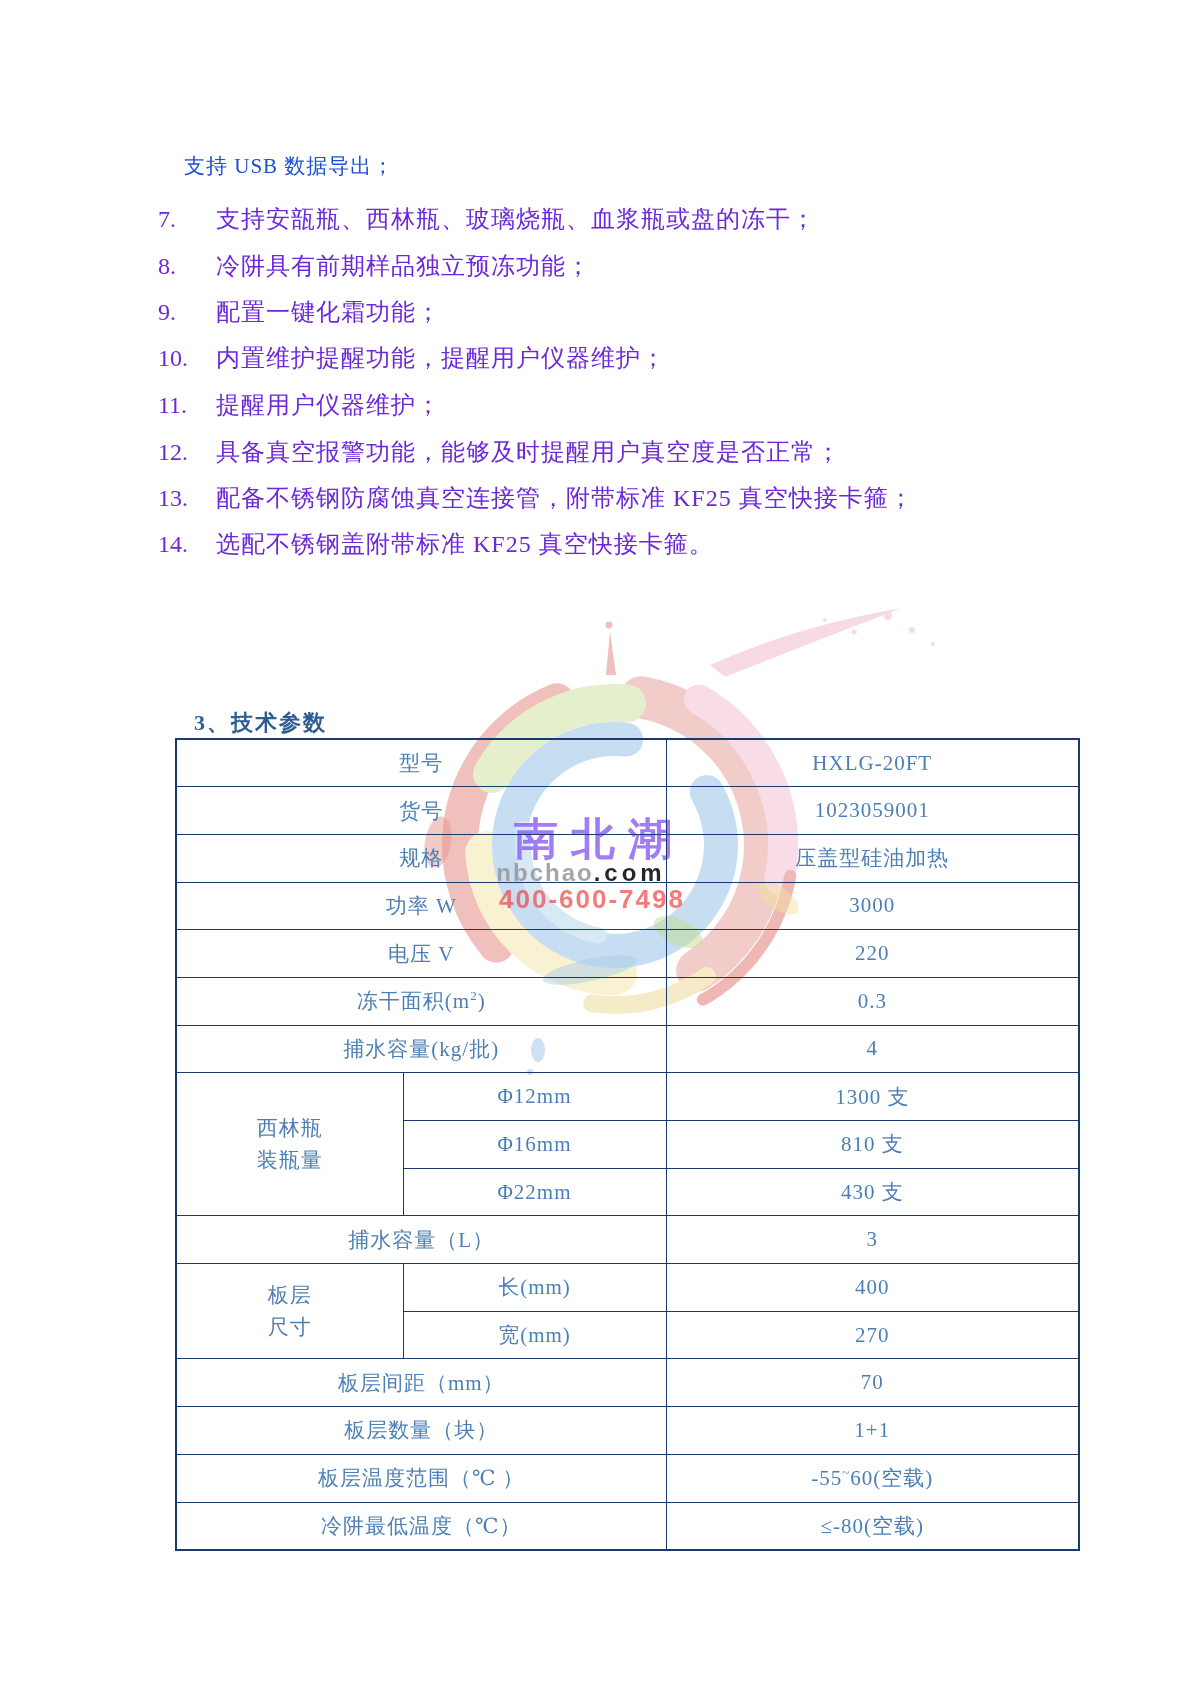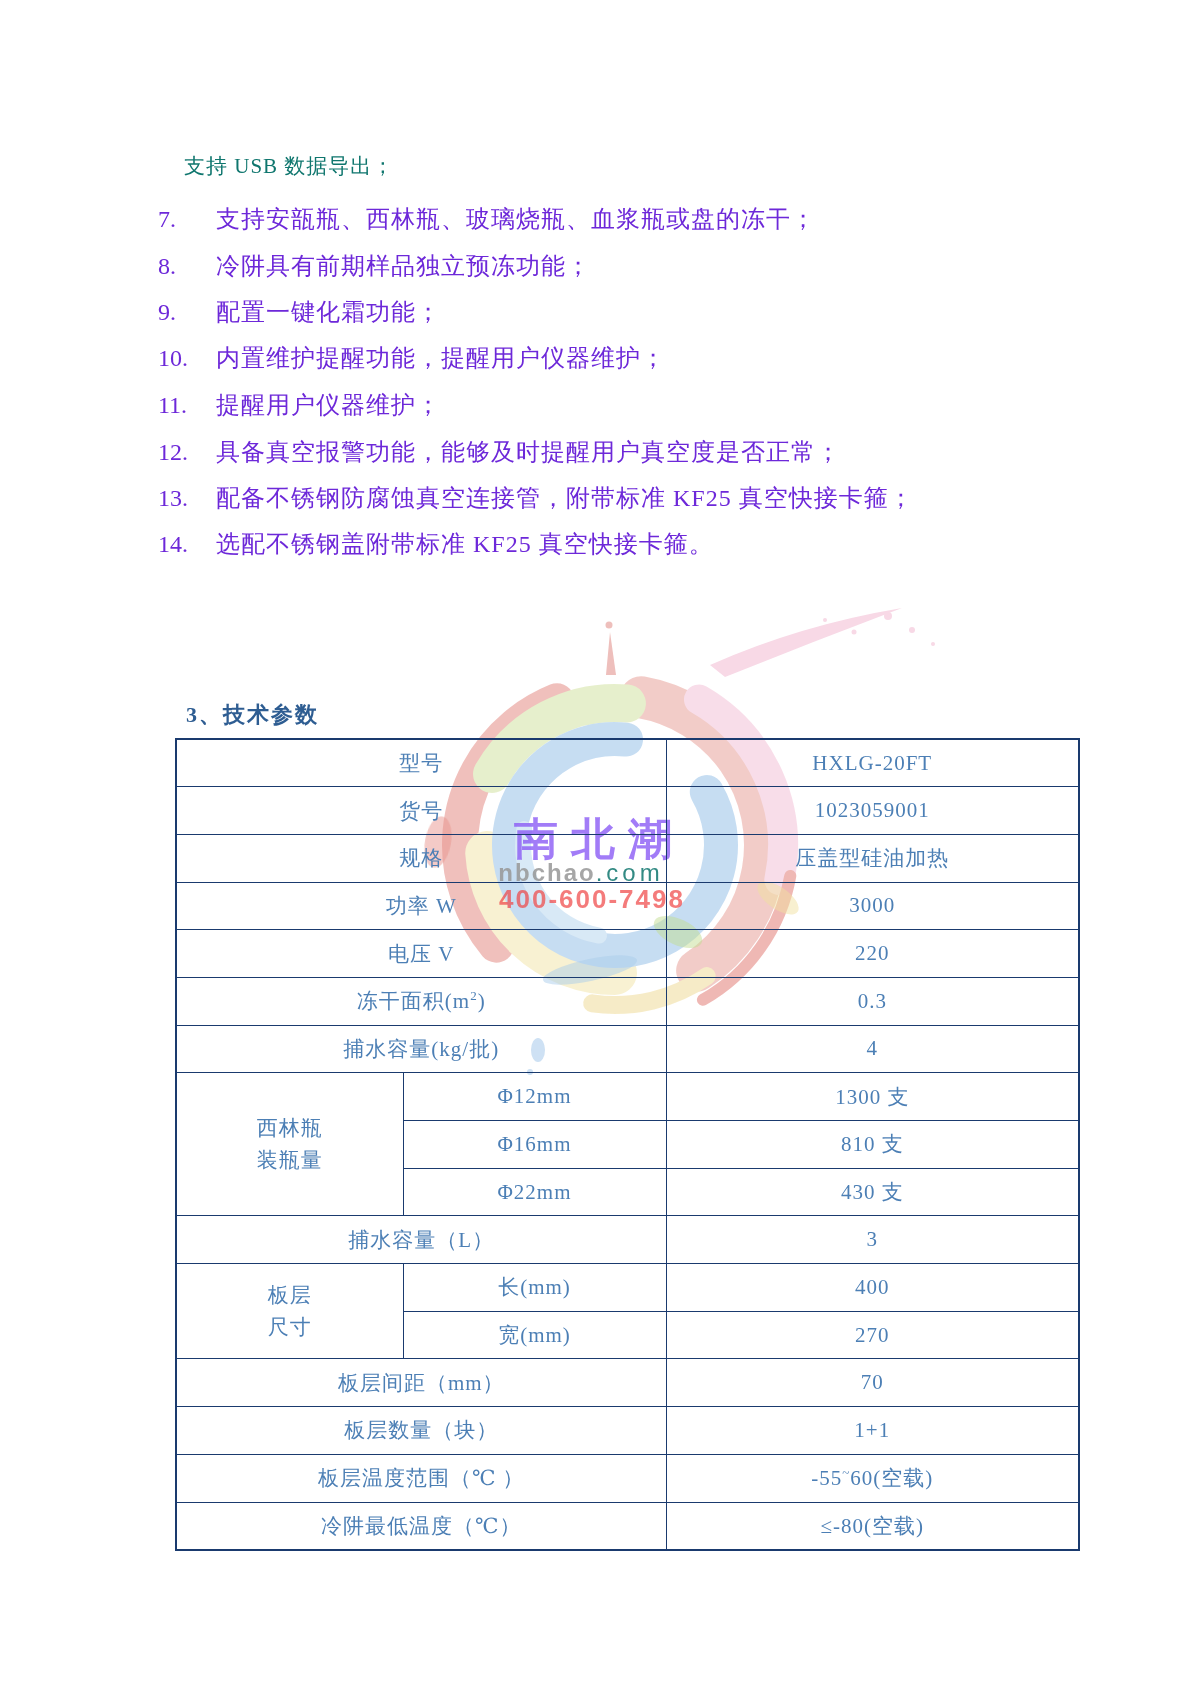--- a/index.html
+++ b/index.html
@@ -7,33 +7,33 @@
     position:relative;
     width:1200px;height:1697px;
     background:#ffffff;
     margin:0 auto;
     overflow:hidden;
     font-family:"Liberation Serif","DejaVu Serif",serif;
   }
   
   .intro{
     position:absolute;left:184px;top:152px;
-    font-size:21px;color:#0f766e;letter-spacing:1px;
+    font-size:21px;color:#1d4ed8;letter-spacing:1px;
     z-index:2;margin:0;
   }
   .li{
     position:absolute;left:158px;
     font-size:24px;color:#6d28d9;letter-spacing:1px;
     z-index:2;white-space:nowrap;
   }
   .li .num{display:inline-block;width:58px;letter-spacing:0;}
   .section-title{
     position:absolute;left:178px;top:692px;
     font-size:22px;font-weight:bold;color:#2e5d92;letter-spacing:2px;
-    z-index:2;margin:8px;
+    z-index:2;margin:16px;
   }
   
   table.spec{
     position:absolute;left:175px;top:738px;
     width:903px;border-collapse:collapse;table-layout:fixed;
     z-index:2;
   }
   table.spec{border:2.5px solid #1a3a6e;}
   table.spec td{
     border:1.5px solid #1a3a6e;
@@ -54,21 +54,21 @@
     letter-spacing:13px;text-indent:13px;
     color:#8b5cf6;opacity:.8;line-height:44px;
     font-family:"Liberation Serif","DejaVu Serif",serif;
   }
   .wm-site{
     position:absolute;left:451px;top:861px;width:260px;
     text-align:center;font-size:24px;font-weight:bold;
     letter-spacing:2px;line-height:24px;opacity:.85;
     color:#979797;font-family:"Liberation Sans","DejaVu Sans",sans-serif;
   }
-  .wm-site .light{color:#0f766e;font-weight:normal;letter-spacing:4px;}
+  .wm-site .light{color:#000000;font-weight:bold;letter-spacing:4px;}
   .wm-phone{
     position:absolute;left:462px;top:886px;width:260px;
     text-align:center;font-size:26px;font-weight:bold;
     letter-spacing:2px;line-height:26px;opacity:.7;
     color:#ef4444;font-family:"Liberation Sans","DejaVu Sans",sans-serif;
   }
 </style>
 </head>
 <body>
 

